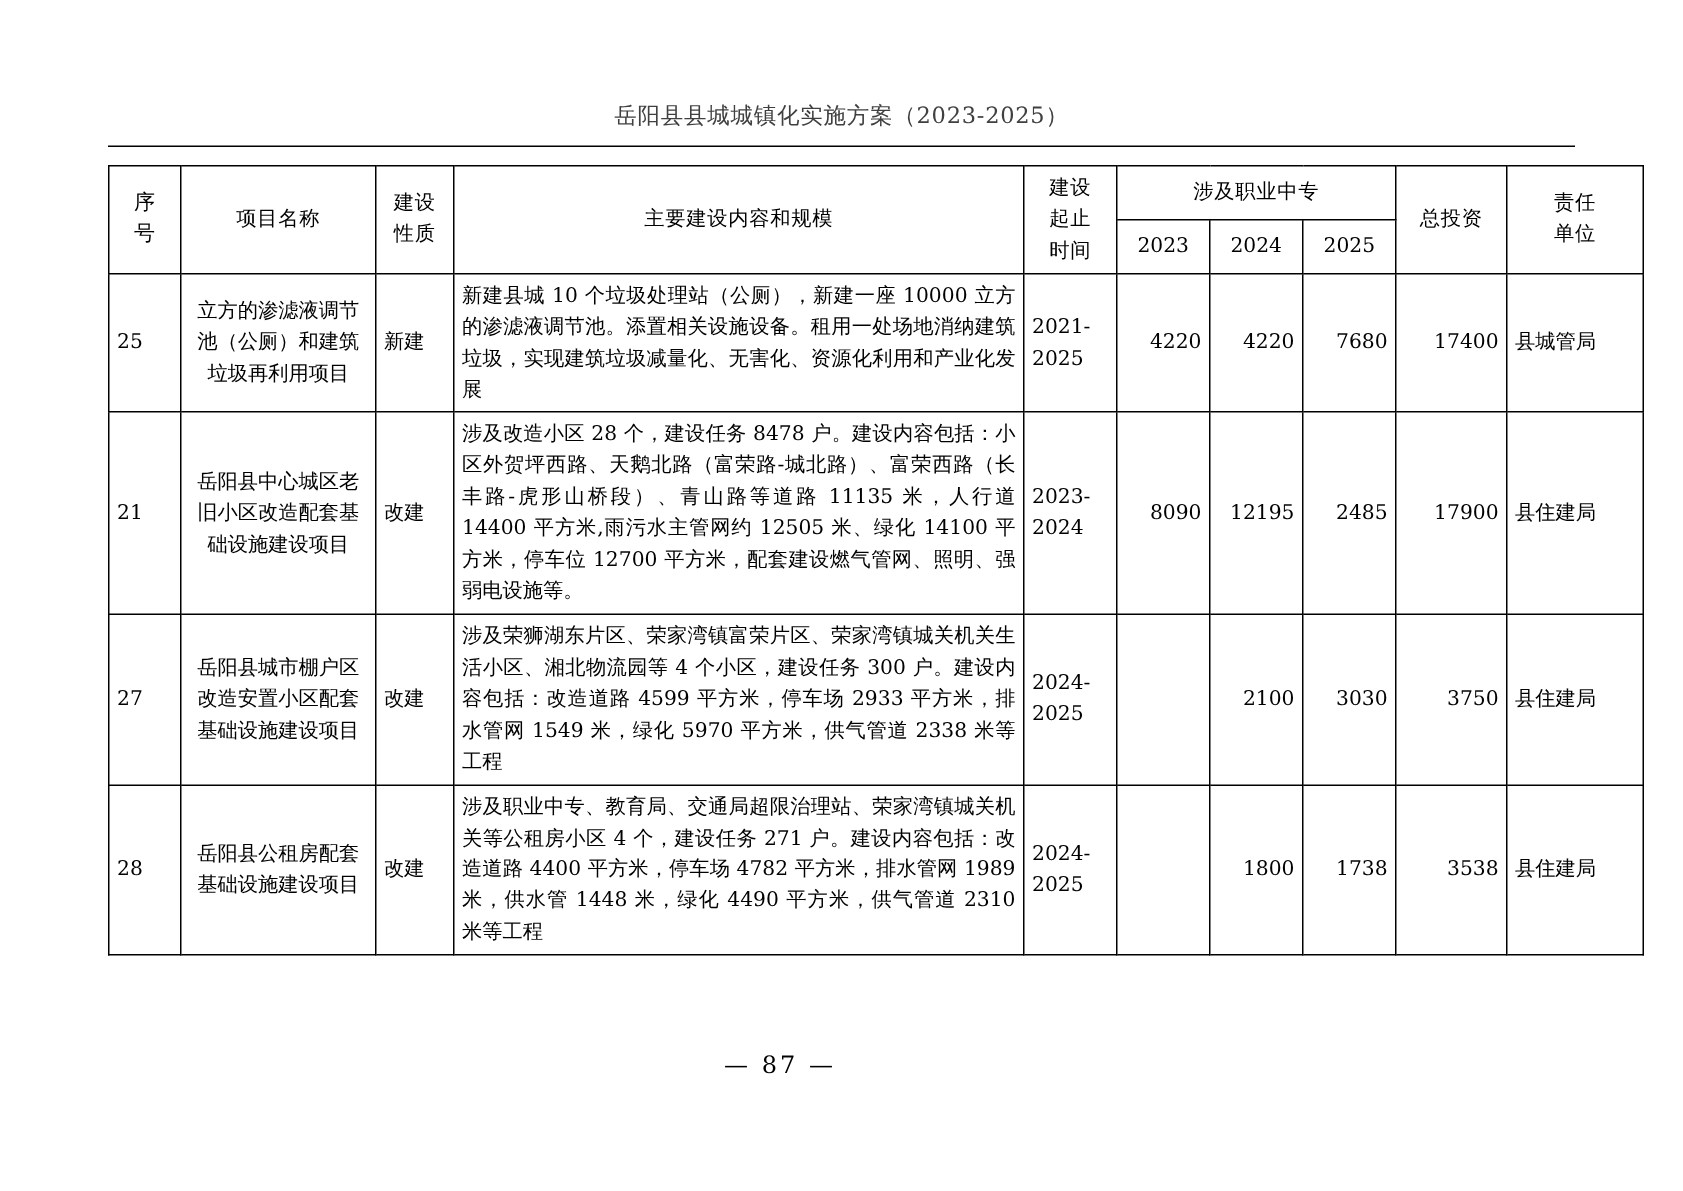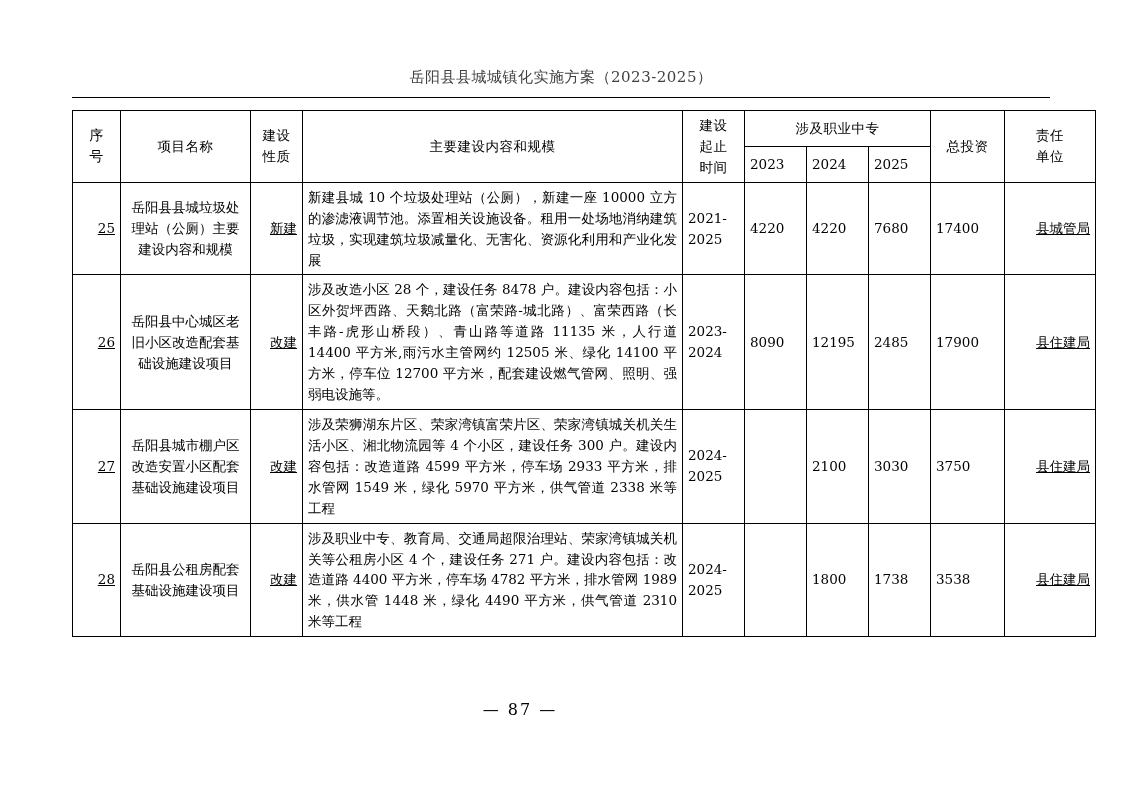--- a/index.html
+++ b/index.html
@@ -60,46 +60,46 @@
     vertical-align: middle;
     color: #000;
   }
   
   .hdr {
     text-align: center;
     font-size: 14px;
     letter-spacing: 0.5px;
   }
   .hdr-sub {
-    text-align: left;
+    text-align: center;
     font-size: 13.5px;
   }
   
   col.c-seq      { width: 48px; }
   col.c-name     { width: 130px; }
   col.c-nature   { width: 52px; }
   col.c-content  { width: 380px; }
   col.c-period   { width: 62px; }
   col.c-y1       { width: 62px; }
   col.c-y2       { width: 62px; }
   col.c-y3       { width: 62px; }
   col.c-total    { width: 74px; }
   col.c-unit     { width: 91px; }
 
-  .c-center { text-align: right; text-decoration: underline; }
+  .c-center { text-align: left; }
   .c-just {
     text-align: justify;
     text-justify: inter-ideograph;
     line-height: 1.72;
   }
   .name-cell {
     text-align: center;
     line-height: 1.75;
   }
-  .num-cell { text-align: left; }
+  .num-cell { text-align: right; }
   .period-cell { text-align: left; line-height: 1.5; }
   .footer {
     position: absolute;
     top: 700px;
     left: 0;
     width: 1040px;
     text-align: center;
     font-family: "DejaVu Serif", "Liberation Serif", serif;
     font-size: 16px;
     letter-spacing: 2px;
@@ -154,35 +154,35 @@
         </tr>
         <tr>
           <th class="hdr-sub">2023</th>
           <th class="hdr-sub">2024</th>
           <th class="hdr-sub">2025</th>
         </tr>
       </thead>
       <tbody>
         <tr>
           <td class="c-center">25</td>
-          <td class="name-cell">岳阳县县城垃圾处理站（公厕）主要建设内容和规模</td>
+          <td class="name-cell">立方的渗滤液调节池（公厕）和建筑垃圾再利用项目</td>
           <td class="c-center">新建</td>
           <td class="c-just">新建县城 10 个垃圾处理站（公厕），新建一座 10000 立方的渗滤液调节池。添置相关设施设备。租用一处场地消纳建筑垃圾，实现建筑垃圾减量化、无害化、资源化利用和产业化发展</td>
           <td class="period-cell">
             <div>2021-</div>
             <div>2025</div>
           </td>
           <td class="num-cell">4220</td>
           <td class="num-cell">4220</td>
           <td class="num-cell">7680</td>
           <td class="num-cell">17400</td>
           <td class="c-center">县城管局</td>
         </tr>
         <tr>
-          <td class="c-center">26</td>
+          <td class="c-center">21</td>
           <td class="name-cell">岳阳县中心城区老旧小区改造配套基础设施建设项目</td>
           <td class="c-center">改建</td>
           <td class="c-just">涉及改造小区 28 个，建设任务 8478 户。建设内容包括：小区外贺坪西路、天鹅北路（富荣路-城北路）、富荣西路（长丰路-虎形山桥段）、青山路等道路 11135 米，人行道 14400 平方米,雨污水主管网约 12505 米、绿化 14100 平方米，停车位 12700 平方米，配套建设燃气管网、照明、强弱电设施等。</td>
           <td class="period-cell">
             <div>2023-</div>
             <div>2024</div>
           </td>
           <td class="num-cell">8090</td>
           <td class="num-cell">12195</td>
           <td class="num-cell">2485</td>

